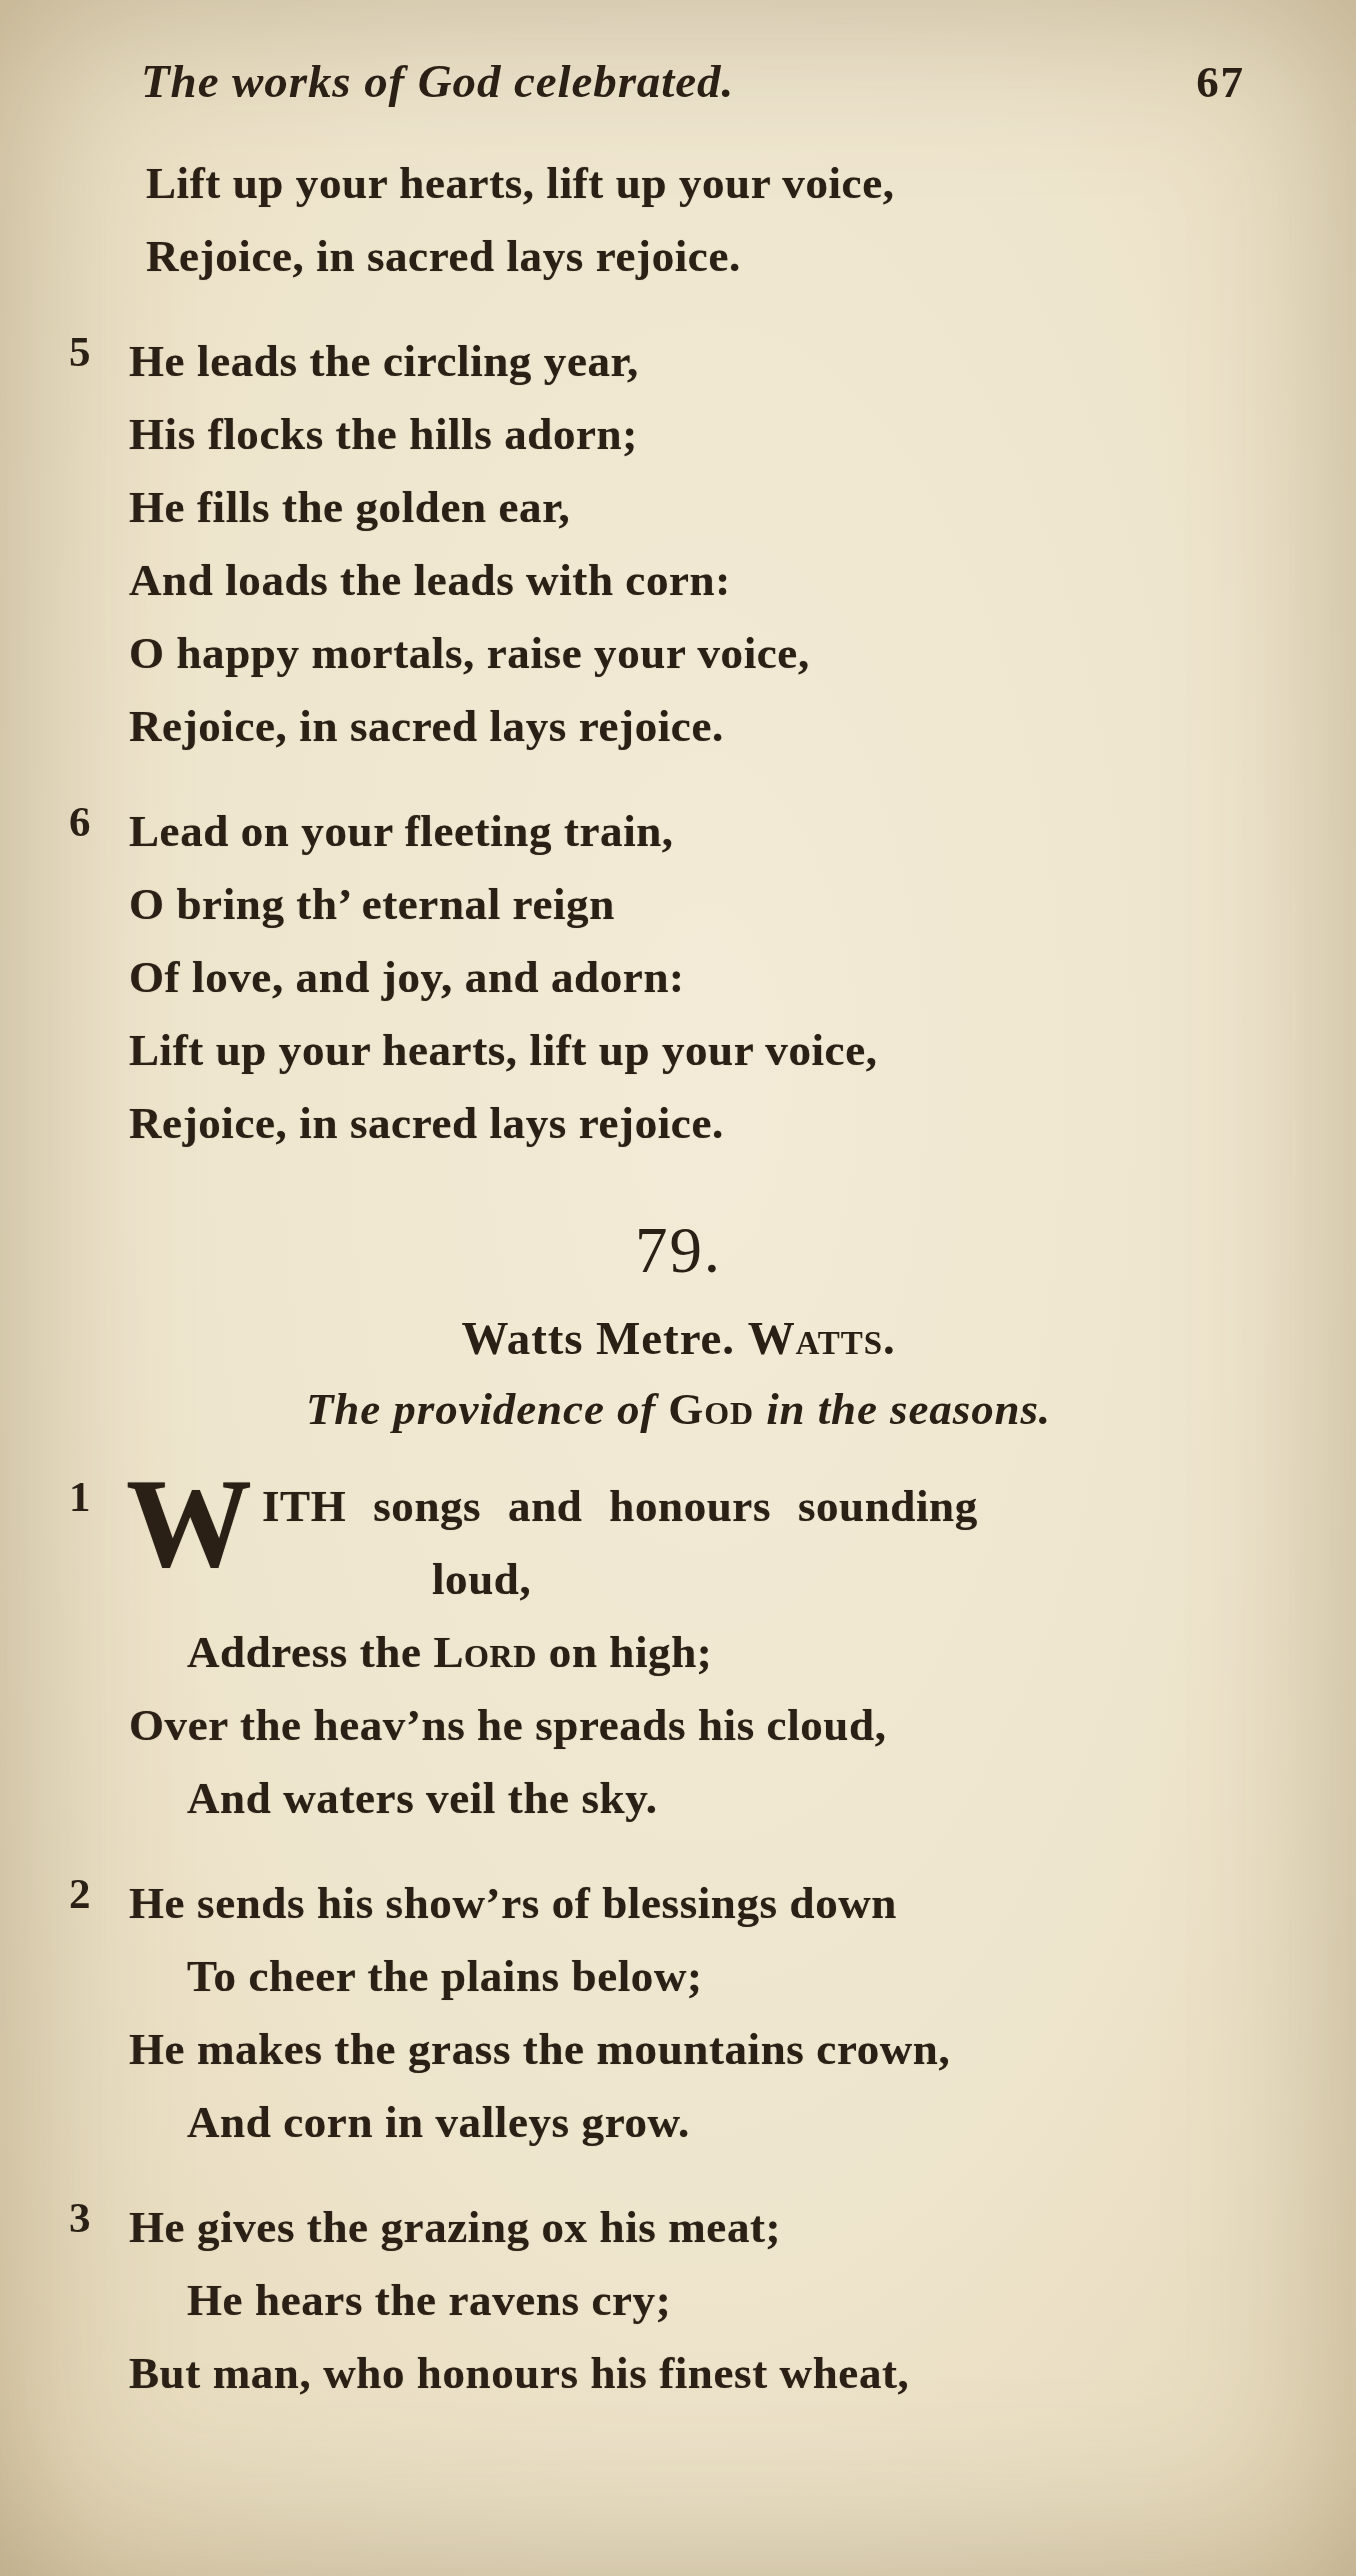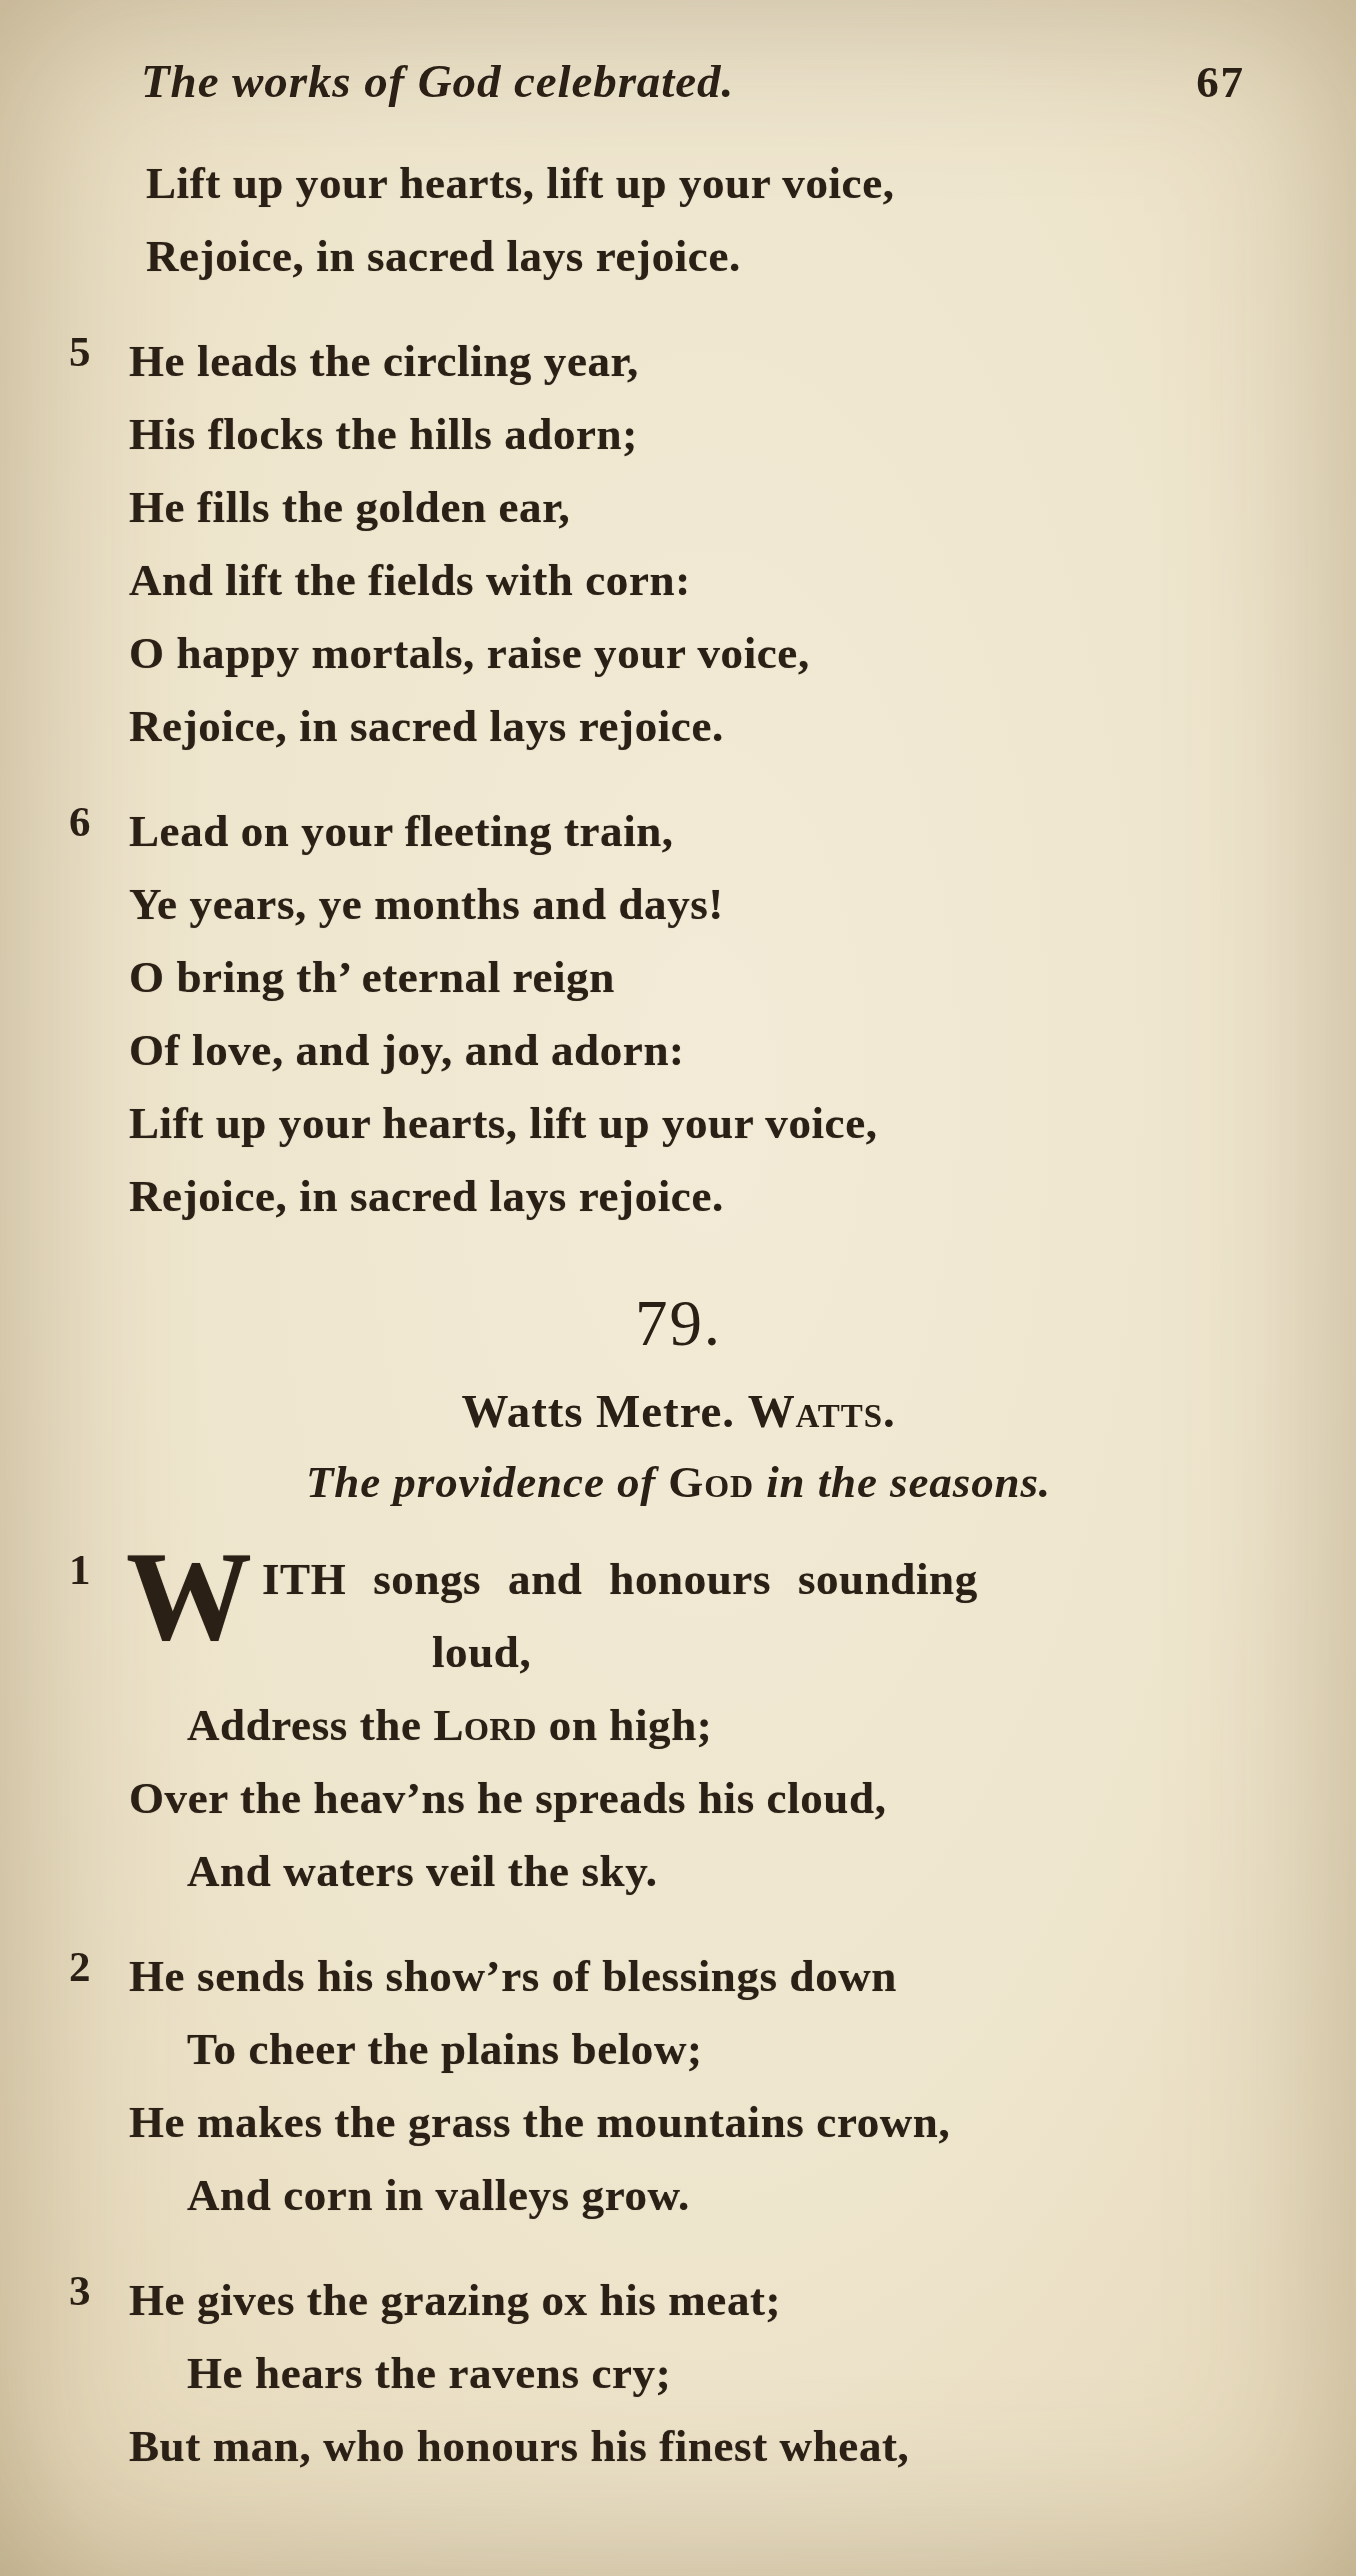--- a/index.html
+++ b/index.html
@@ -116,29 +116,28 @@
     <div class="stanza refrain">
       <div class="line">Lift up your hearts, lift up your voice,</div>
       <div class="line">Rejoice, in sacred lays rejoice.</div>
     </div>
 
     <div class="stanza">
       <span class="vnum">5</span>
       <div class="line">He leads the circling year,</div>
       <div class="line">His flocks the hills adorn;</div>
       <div class="line">He fills the golden ear,</div>
-      <div class="line">And lift the fields with corn:</div>
+      <div class="line">And loads the leads with corn:</div>
       <div class="line">O happy mortals, raise your voice,</div>
       <div class="line">Rejoice, in sacred lays rejoice.</div>
     </div>
 
     <div class="stanza" style="margin-bottom:41px;">
       <span class="vnum">6</span>
       <div class="line">Lead on your fleeting train,</div>
-      <div class="line">Ye years, ye months and days!</div>
       <div class="line">O bring th’ eternal reign</div>
       <div class="line">Of love, and joy, and adorn:</div>
       <div class="line">Lift up your hearts, lift up your voice,</div>
       <div class="line">Rejoice, in sacred lays rejoice.</div>
     </div>
 
   </section>
 
   <section>
 

